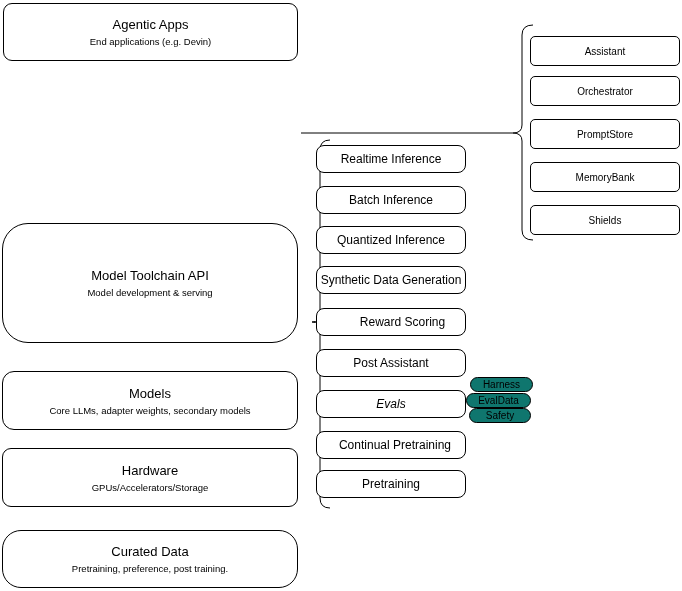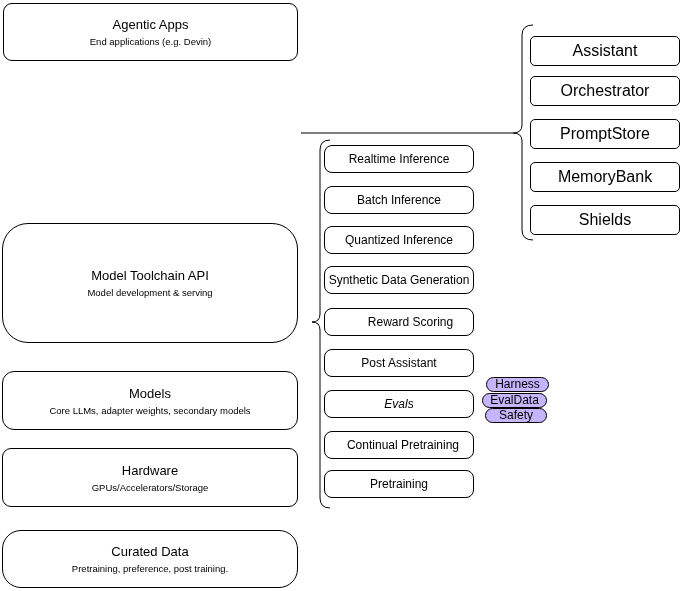--- a/index.html
+++ b/index.html
@@ -9,35 +9,35 @@
   }
   .node{
     position:absolute;box-sizing:border-box;border:1px solid #000000;background:#ffffff;
     display:flex;flex-direction:column;justify-content:center;align-items:center;
     text-align:center;gap:4px;
   }
   .node .title{font-size:13px;line-height:15px;white-space:nowrap;}
   .node .subtitle{font-size:9.5px;line-height:11px;white-space:nowrap;}
   .mbox{
     position:absolute;box-sizing:border-box;border:1px solid #000000;background:#ffffff;
-    border-radius:8px;left:324px;width:150px;height:28px;
+    border-radius:8px;left:316px;width:150px;height:28px;
     display:flex;justify-content:center;align-items:center;
     font-size:12px;white-space:nowrap;
   }
   .rbox{
     position:absolute;box-sizing:border-box;border:1px solid #000000;background:#ffffff;
     border-radius:5px;left:530px;width:150px;height:30px;
     display:flex;justify-content:center;align-items:center;
-    font-size:16px;white-space:nowrap;
+    font-size:10px;white-space:nowrap;
   }
   .tag{
-    position:absolute;box-sizing:border-box;border:1px solid #000000;background:#c4b5fd;
+    position:absolute;box-sizing:border-box;border:1px solid #000000;background:#0f766e;
     border-radius:8px;height:15px;
     display:flex;justify-content:center;align-items:center;
-    font-size:12px;line-height:13px;white-space:nowrap;z-index:3;margin-left:16px;
+    font-size:10px;line-height:13px;white-space:nowrap;z-index:3;
   }
   #wires{position:absolute;left:0;top:0;pointer-events:none;z-index:1;}
   .mbox,.rbox,.node{z-index:2;}
 </style>
 </head>
 <body>
 
 <div id="canvas">
 
   <svg id="wires" width="682" height="591" viewBox="0 0 682 591">

